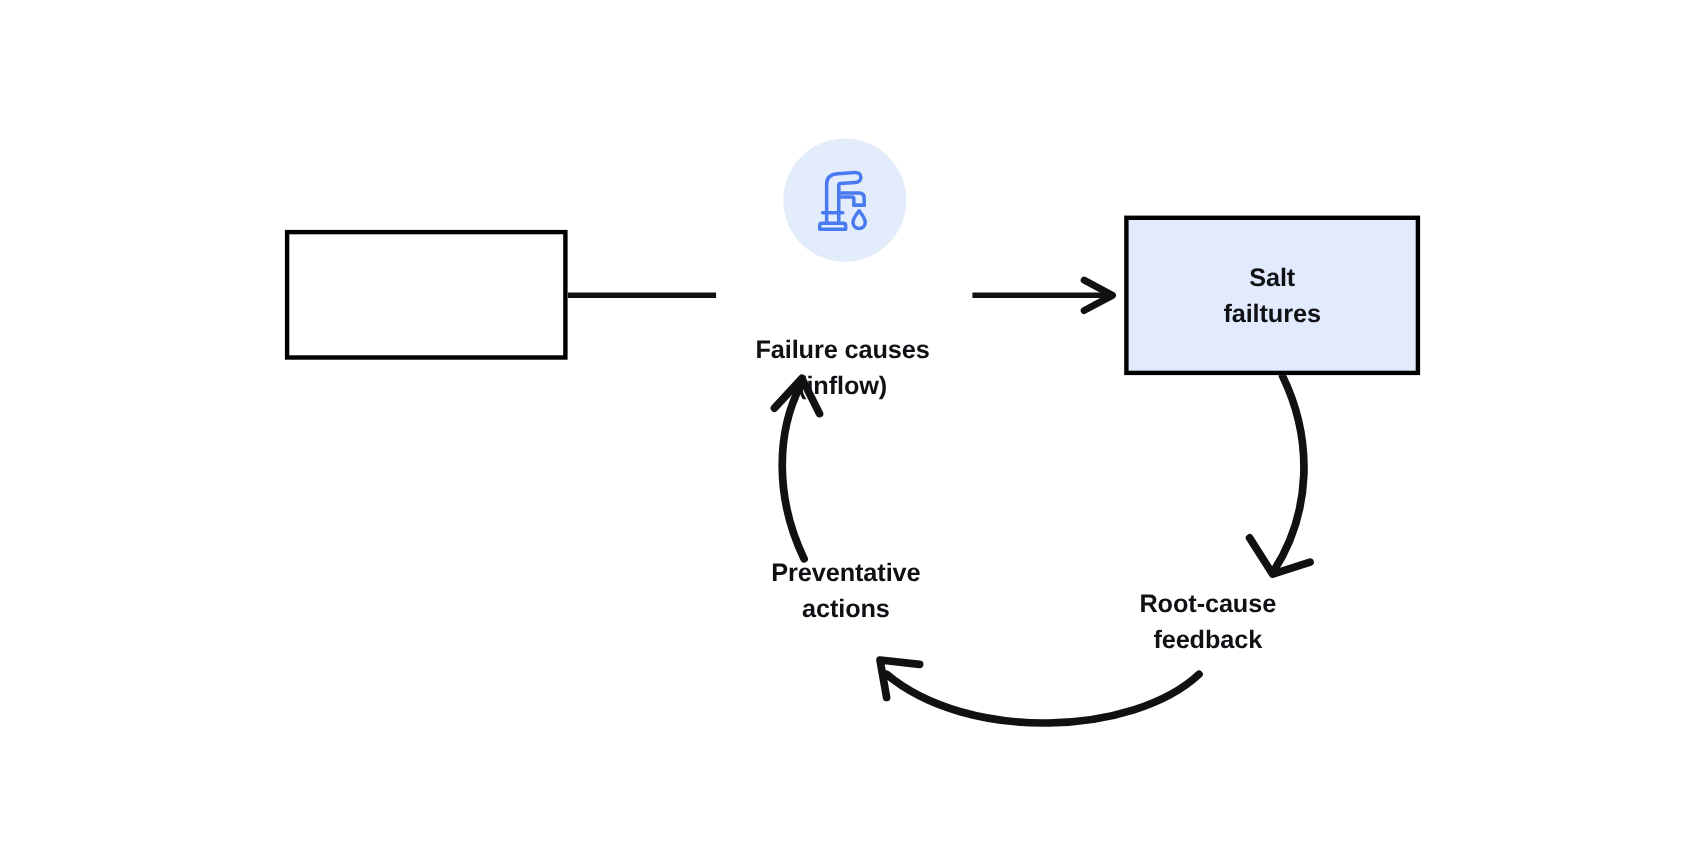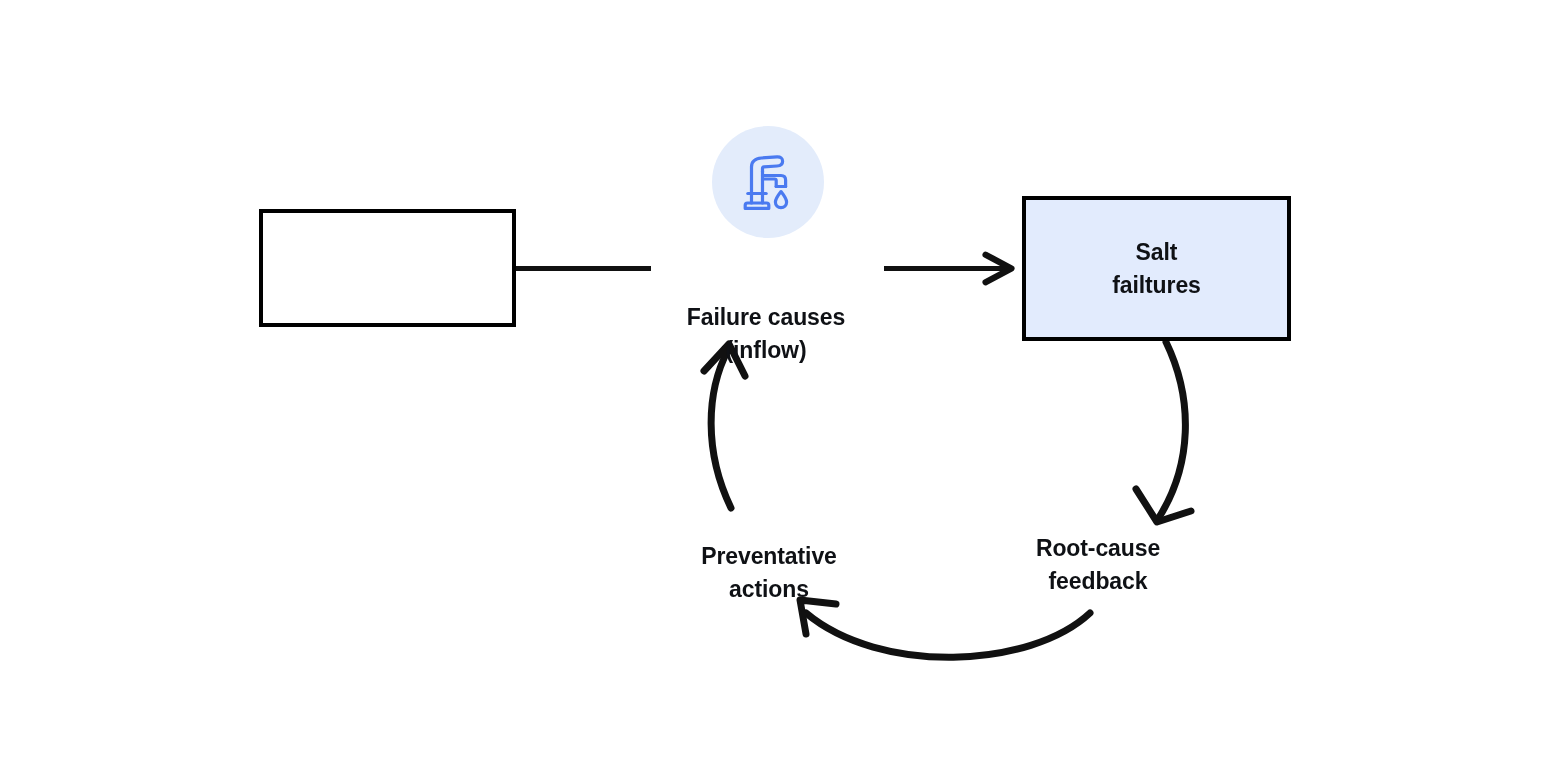--- a/index.html
+++ b/index.html
@@ -68,21 +68,21 @@
     font-size: 23px;
     font-weight: bold;
     line-height: 1.42;
     color: #0f1115;
     letter-spacing: -0.1px;
     text-align: center;
     white-space: pre-line;
     transform: translateX(-50%);
   }
   #label-failure-causes { left: 766px; top: 254px; margin-top: 47px; }
-  #label-preventative   { left: 769px; top: 540px; }
+  #label-preventative   { left: 769px; top: 504px; }
   #label-root-cause     { left: 1098px; top: 532px; }
 
   
   #icon-badge {
     position: absolute;
     left: 712px;
     top: 126px;
     width: 112px;
     height: 112px;
     border-radius: 50%;

